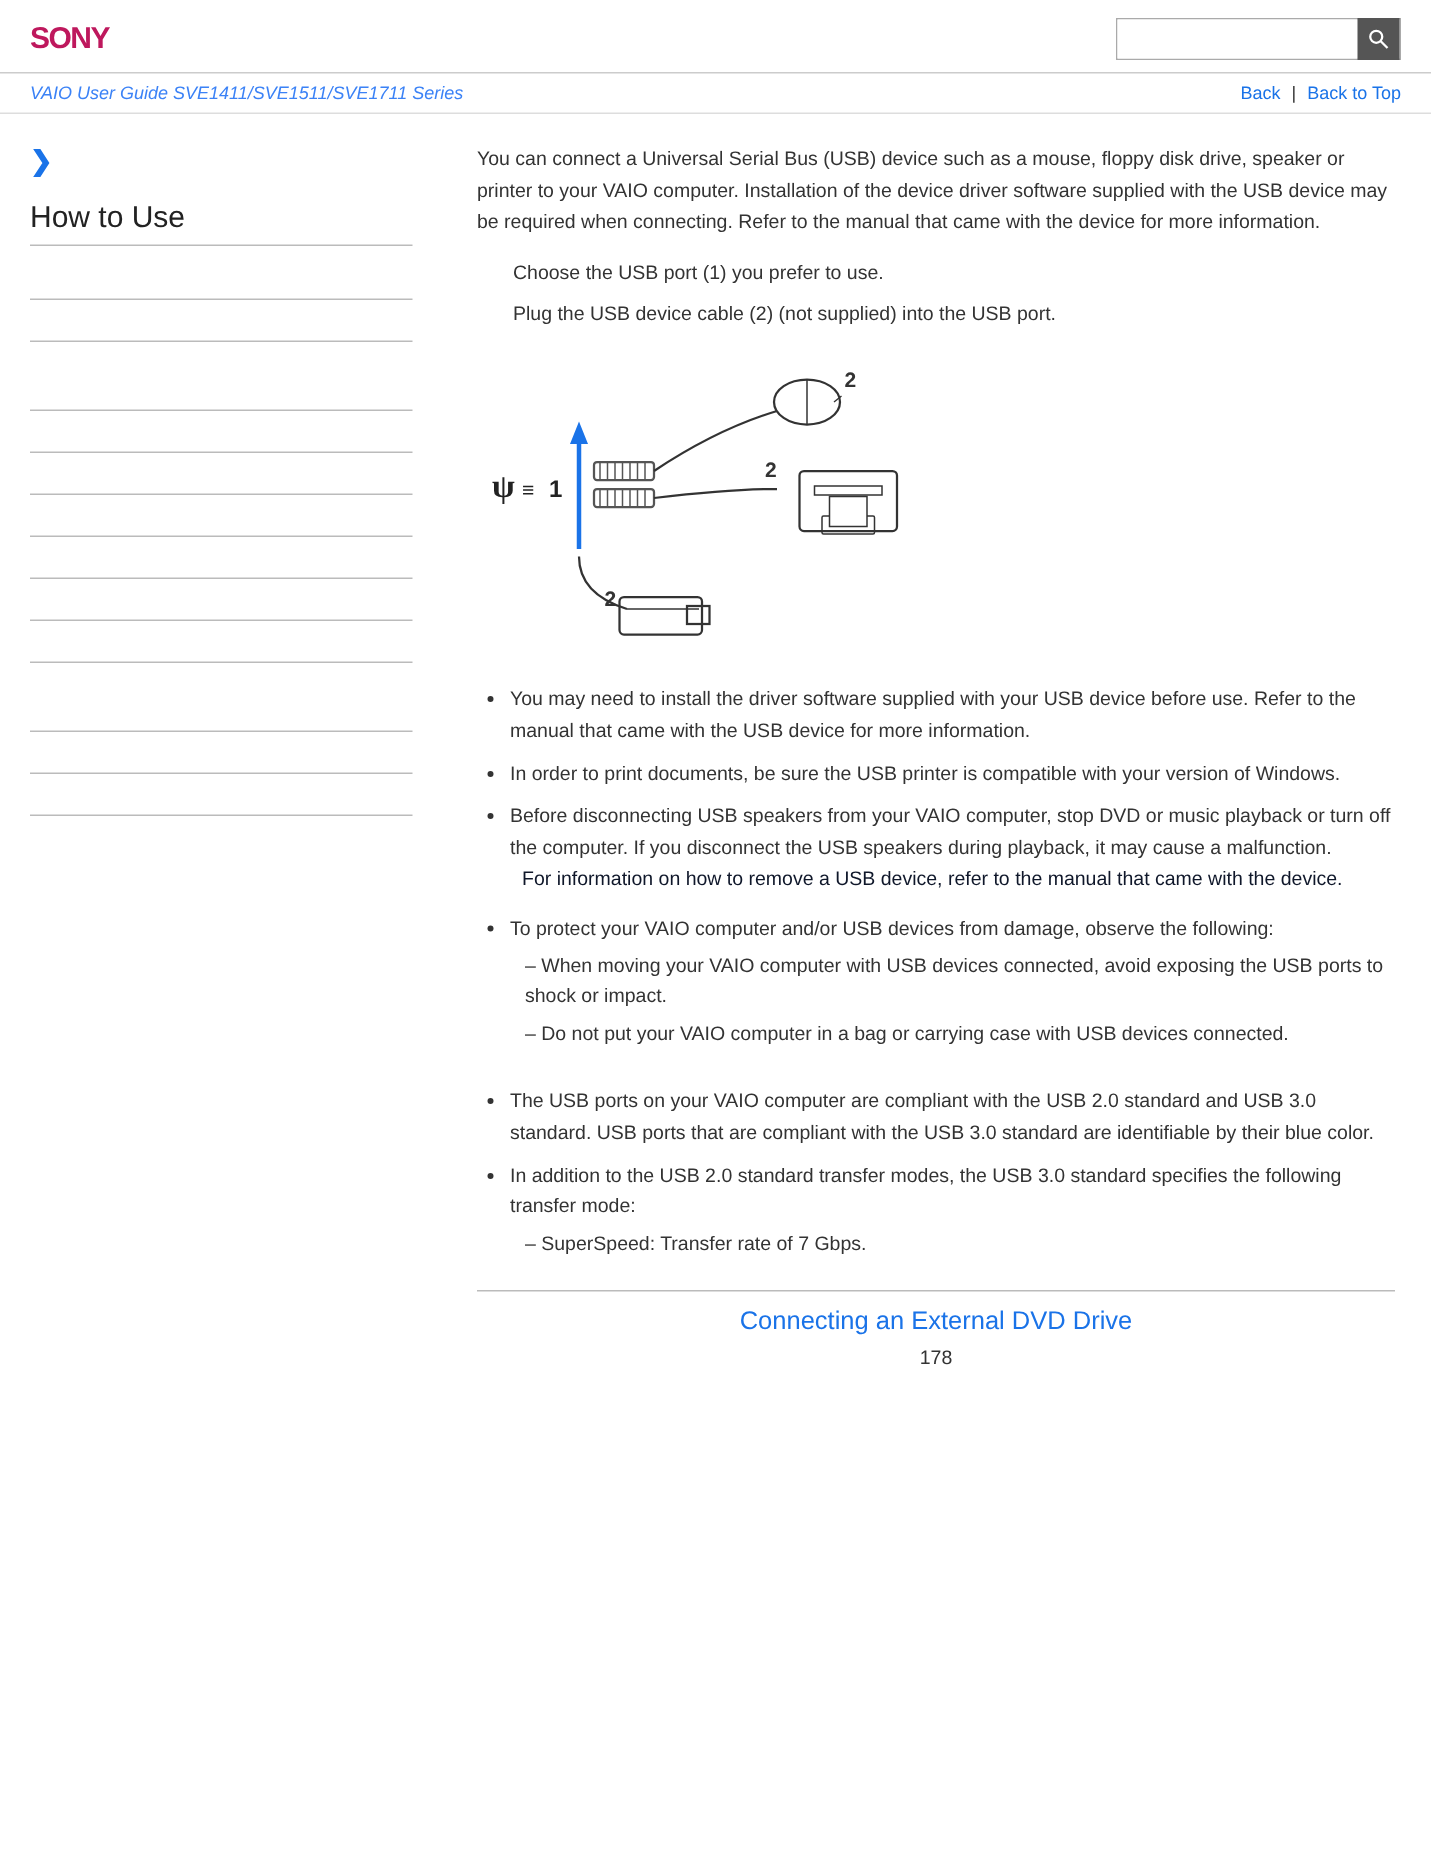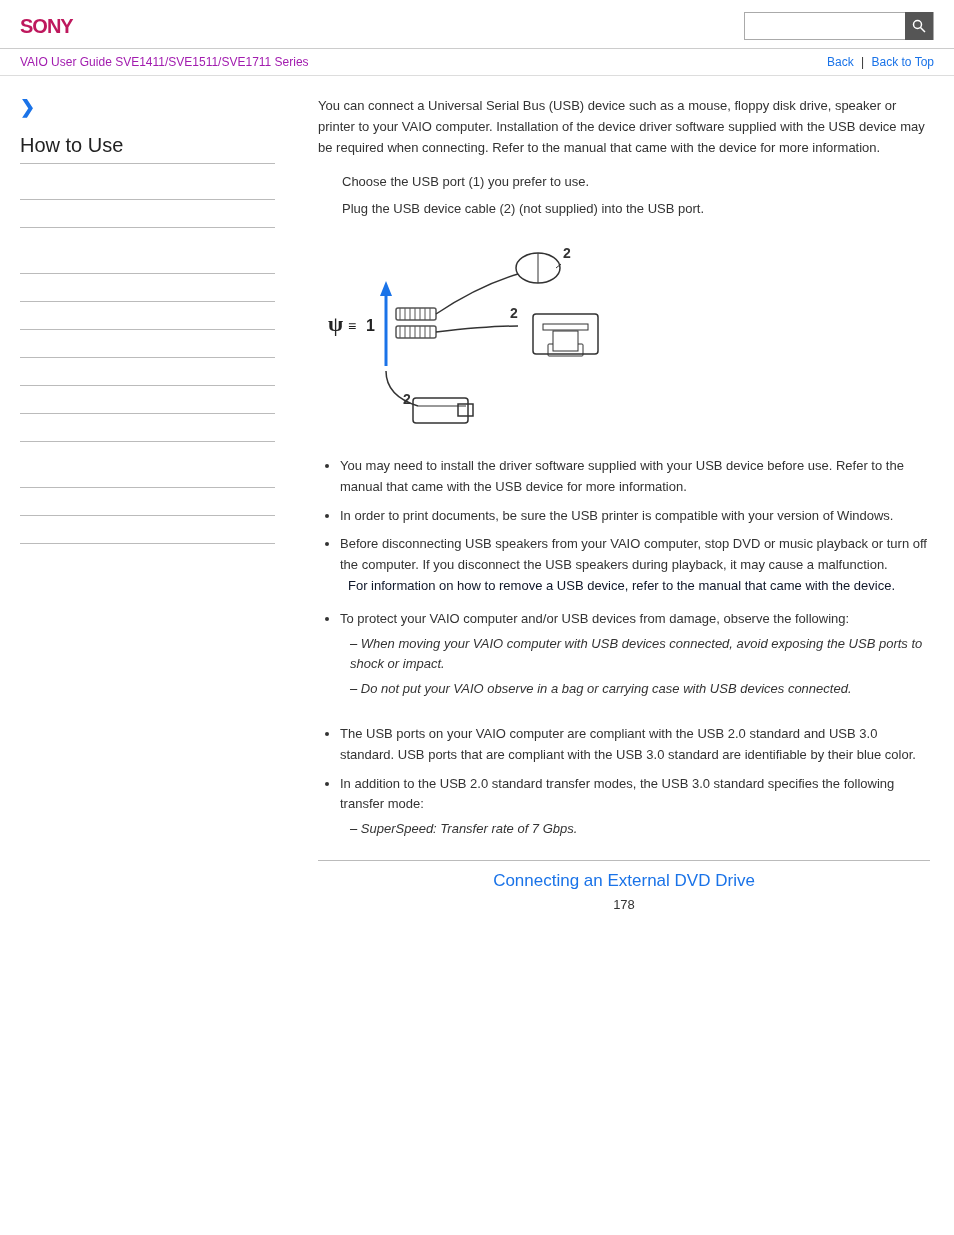--- a/index.html
+++ b/index.html
@@ -57,21 +57,22 @@
     
     .nav-bar {
       display: flex;
       align-items: center;
       justify-content: space-between;
       padding: 6px 20px;
       border-bottom: 1px solid #ddd;
       font-size: 12px;
     }
     .nav-title {
-      color: #a21caf;
+      color: #3b82f6;
+      font-style: italic;
     }
     .nav-links a {
       color: #1a73e8;
       text-decoration: none;
       font-size: 12px;
       text-align: center;
     }
     .nav-links span {
       color: #333;
       margin: 0 4px;
@@ -162,21 +163,20 @@
       margin-top: 4px;
     }
     .sub-dash-list li::before {
       content: "– ";
     }
     .sub-dash-list li {
       font-size: 13px;
       line-height: 1.6;
       color: #333;
       margin-bottom: 4px;
-      font-style: italic;
     }
 
     .note-text {
       font-size: 13px;
       line-height: 1.6;
       color: #0f172a;
       margin-left: 8px;
       margin-bottom: 12px;
     }
 
@@ -325,21 +325,21 @@
         <span>Before disconnecting USB speakers from your VAIO computer, stop DVD or music playback or turn off the computer. If you disconnect the USB speakers during playback, it may cause a malfunction.</span>
         <div class="note-text">For information on how to remove a USB device, refer to the manual that came with the device.</div>
       </li>
       <li>
         <span>To protect your VAIO computer and/or USB devices from damage, observe the following:</span>
         <ul class="sub-dash-list">
           <li>
             <span>When moving your VAIO computer with USB devices connected, avoid exposing the USB ports to shock or impact.</span>
           </li>
           <li>
-            <span>Do not put your VAIO observe in a bag or carrying case with USB devices connected.</span>
+            <span>Do not put your VAIO computer in a bag or carrying case with USB devices connected.</span>
           </li>
         </ul>
       </li>
     </ul>
 
     <div style="height:10px;"></div>
 
     <ul class="bullet-list">
       <li>
         <span>The USB ports on your VAIO computer are compliant with the USB 2.0 standard and USB 3.0 standard. USB ports that are compliant with the USB 3.0 standard are identifiable by their blue color.</span>

